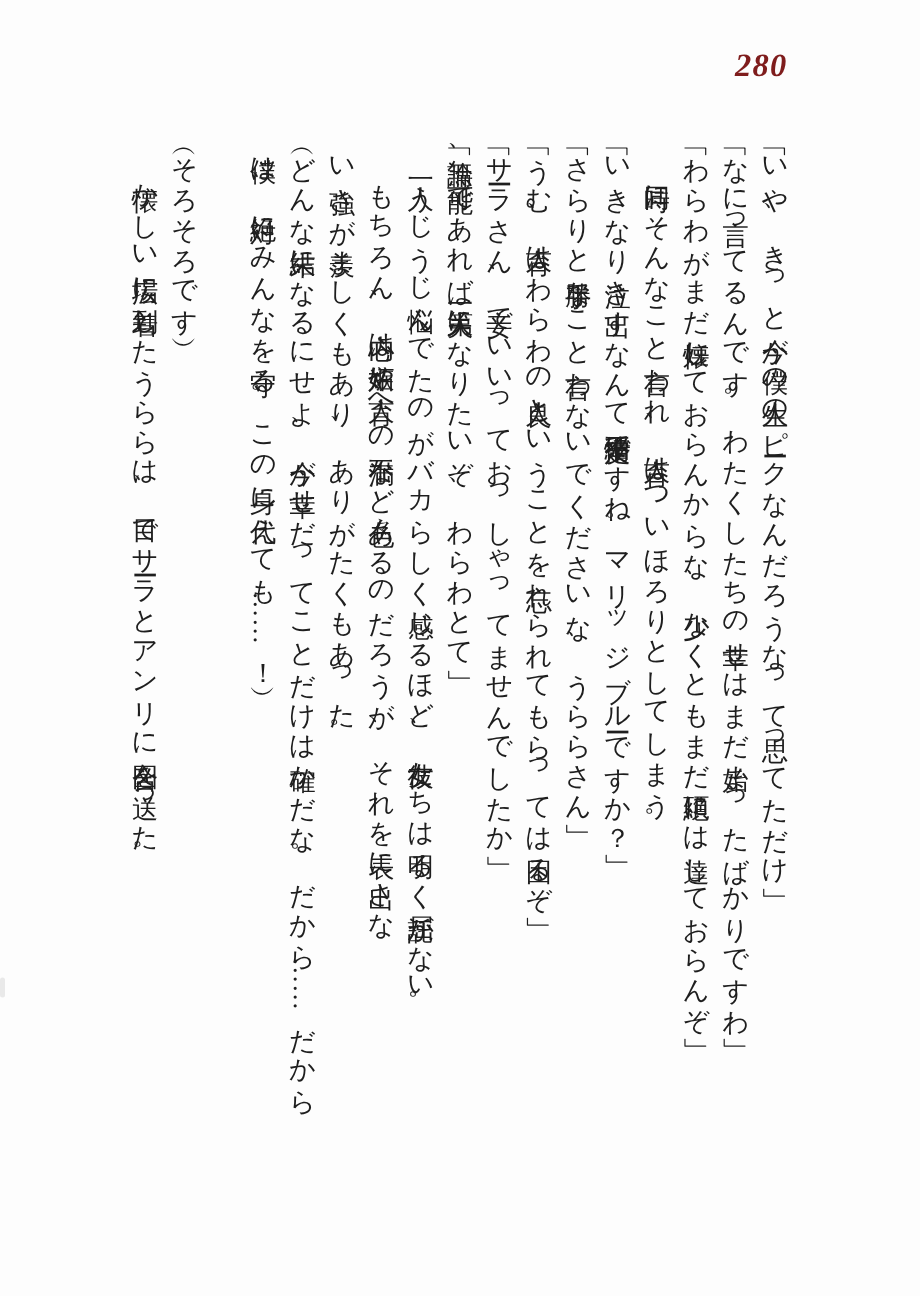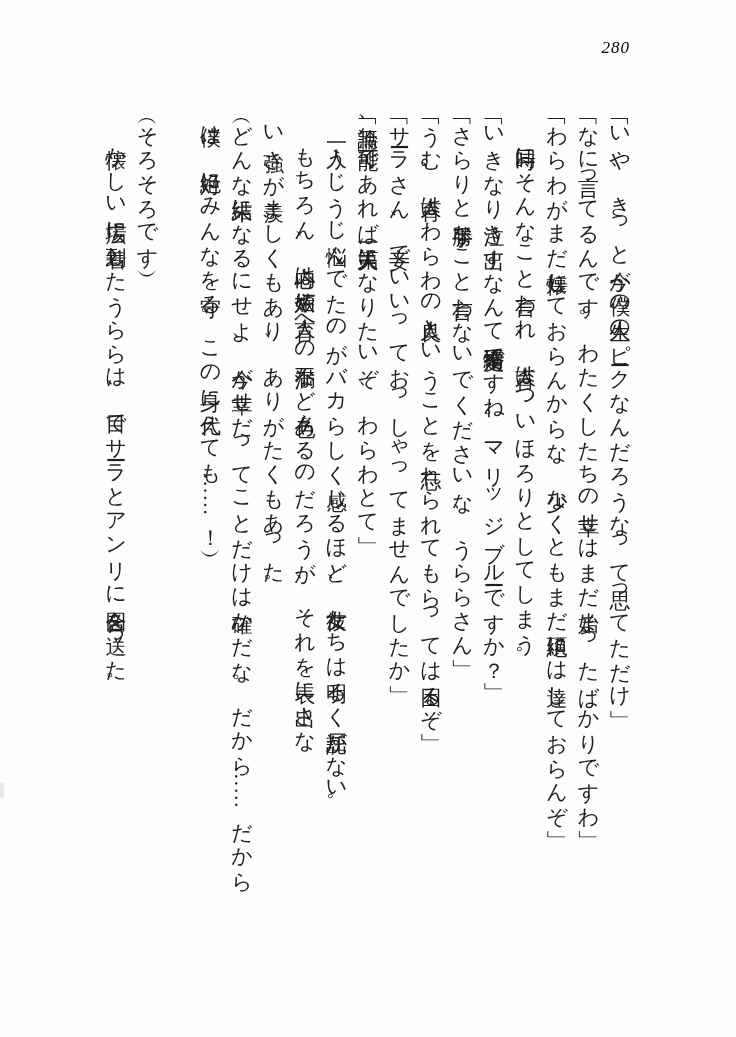--- a/index.html
+++ b/index.html
@@ -17,24 +17,25 @@
     width: 736px;
     height: 1037px;
     background: var(--paper, #fdfdfd);
     font-family: "Liberation Serif", "DejaVu Serif", serif;
     color: var(--ink, #1e1e1e);
   }
   .page-number {
     position: absolute;
     top: 38px;
     right: 106px;
-    font-size: 17px;
+    font-size: 26px;
     font-style: italic;
     letter-spacing: 1px;
-    color: #000000;
+    color: #7f1d1d;
+    font-weight: bold;
   }
   .text-block {
     position: absolute;
     top: 111px;
     right: 101px;
     height: 838px;
     writing-mode: vertical-rl;
     text-orientation: mixed;
     font-size: 21px;
     line-height: 31.5px;

